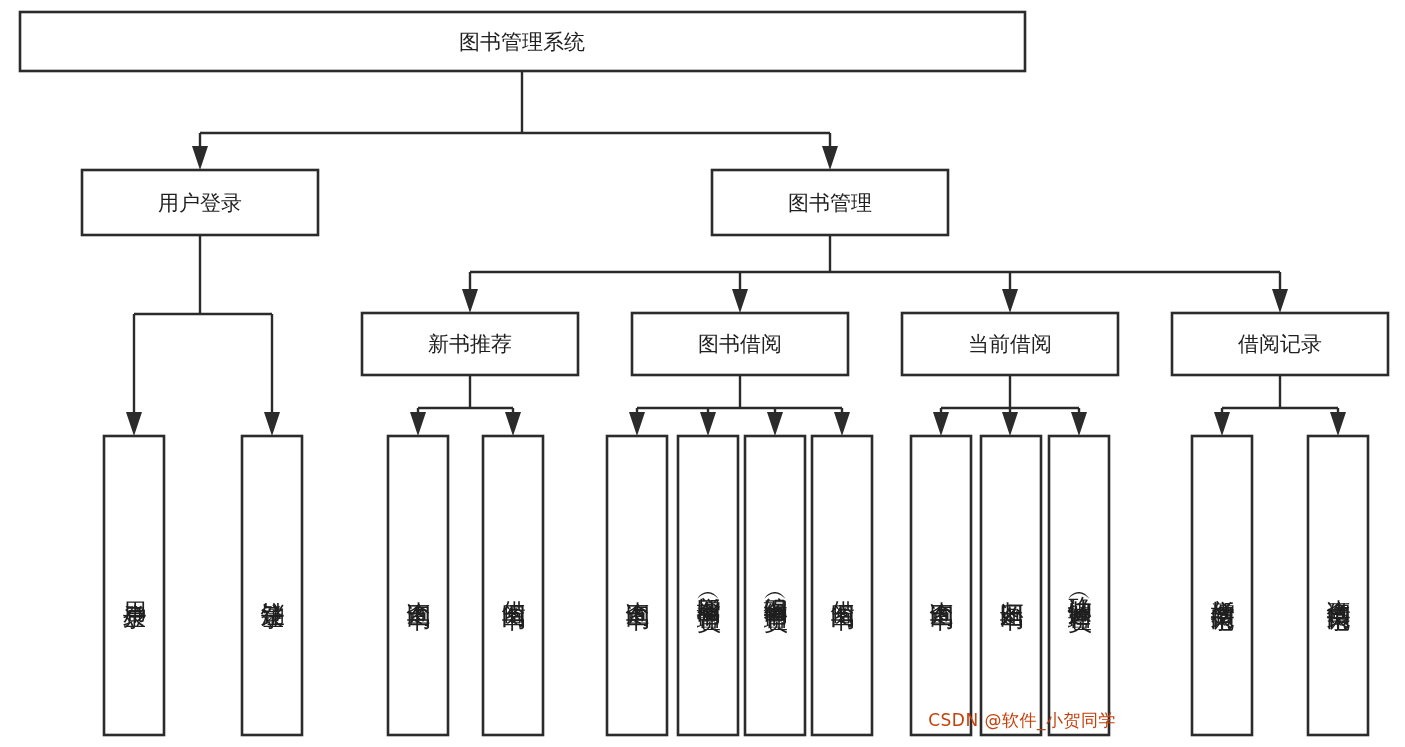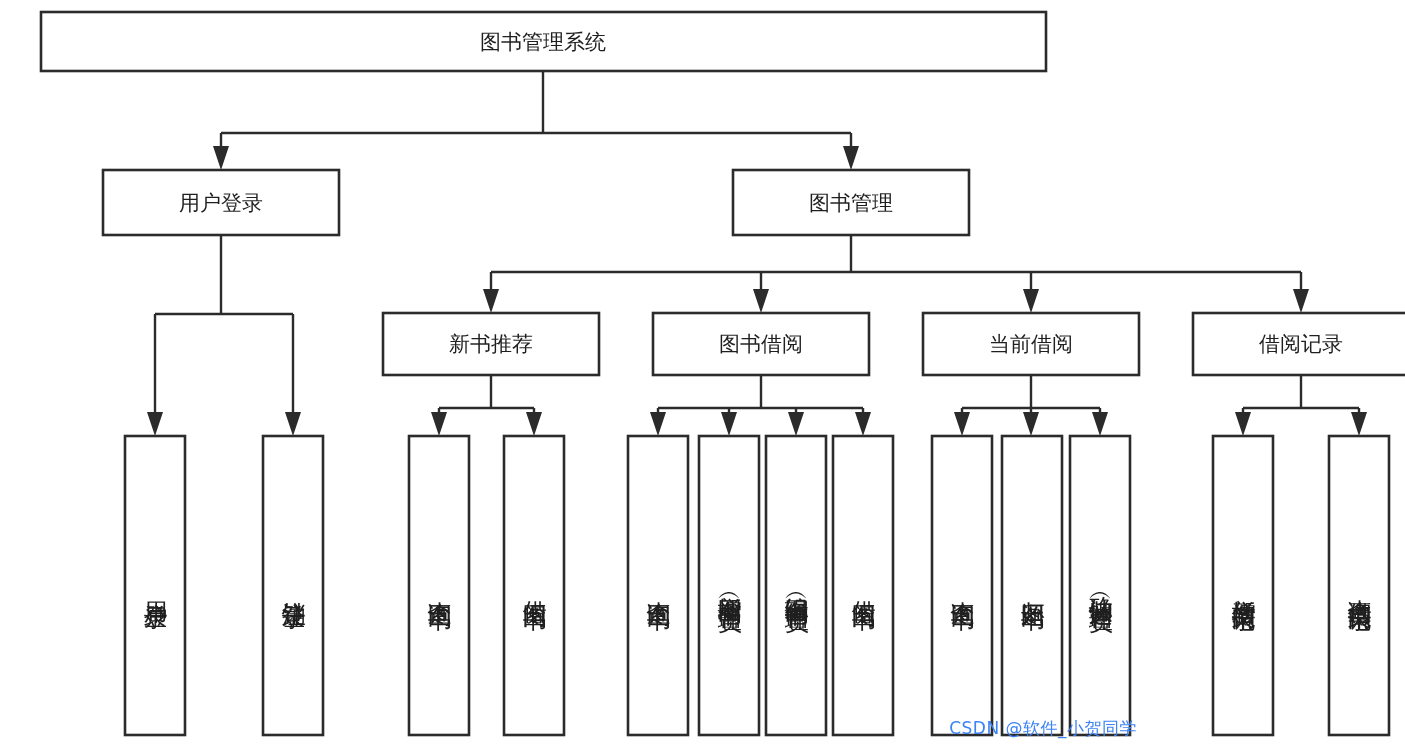--- a/index.html
+++ b/index.html
@@ -11,21 +11,20 @@
     width: 1405px;
     height: 747px;
     font-family: "DejaVu Sans", "Liberation Sans", sans-serif;
     overflow: hidden;
   }
   #diagram-root {
     position: relative;
     width: 1124px;
     height: 747px;
     background: #ffffff;
-    margin-left: 21px;
   }
   svg#tree-svg {
     position: absolute;
     left: 0;
     top: 0;
     width: 1405px;
     height: 747px;
     display: block;
   }
   .node-box {
@@ -46,24 +45,24 @@
     fill: none;
     stroke-linecap: butt;
   }
   .arrow-head {
     fill: #2b2b2b;
     stroke: none;
   }
   .watermark {
     position: absolute;
     right: 8px;
-    bottom: 7px;
+    bottom: 15px;
     font-family: "DejaVu Sans", "Liberation Sans", sans-serif;
     font-size: 17px;
-    color: #3b82f6;
+    color: #c2410c;
     letter-spacing: 0.5px;
     white-space: nowrap;
     user-select: none;
     pointer-events: none;
   }
 </style>
 </head>
 <body>
 
 <div id="diagram-root">

